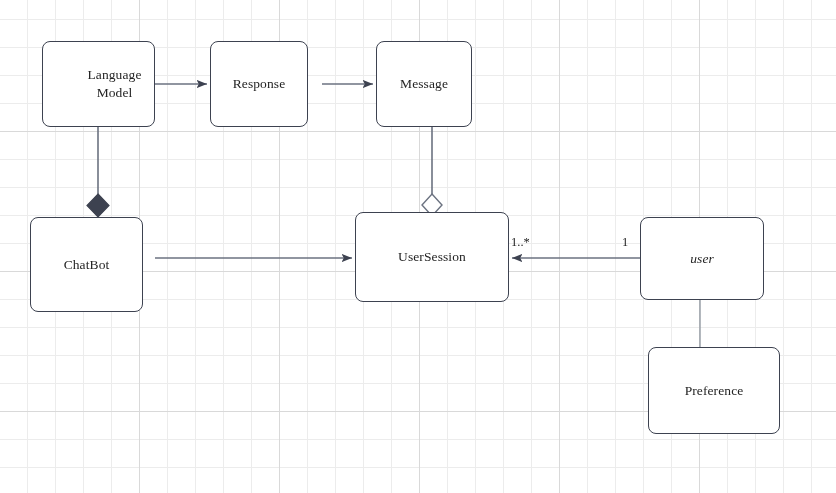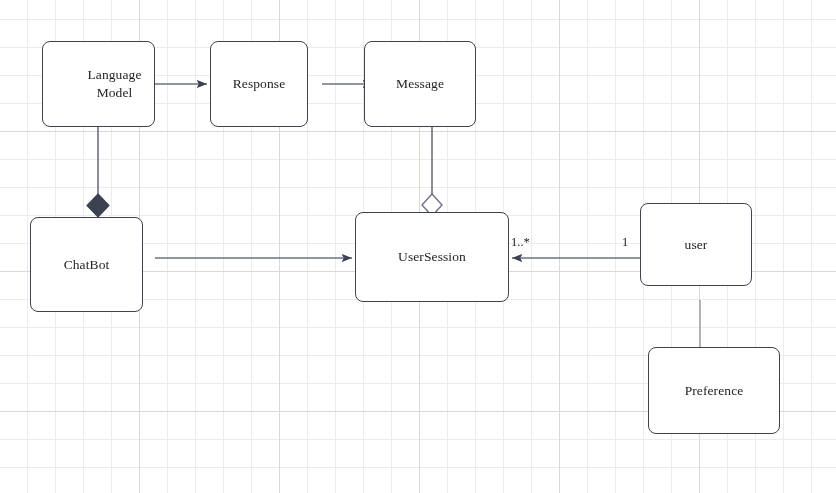--- a/index.html
+++ b/index.html
@@ -103,33 +103,33 @@
 
   <div class="node" style="left:42px; top:41px; width:113px; height:86px;padding-left:32px;">
     <span class="node-label">Language
 Model</span>
   </div>
 
   <div class="node" style="left:210px; top:41px; width:98px; height:86px;">
     <span class="node-label">Response</span>
   </div>
 
-  <div class="node" style="left:364px; top:41px; width:112px; height:86px;">
+  <div class="node" style="left:376px; top:41px; width:96px; height:86px;">
     <span class="node-label">Message</span>
   </div>
 
   <div class="node" style="left:30px; top:217px; width:113px; height:95px;">
     <span class="node-label">ChatBot</span>
   </div>
 
   <div class="node" style="left:355px; top:212px; width:154px; height:90px;">
     <span class="node-label">UserSession</span>
   </div>
 
-  <div class="node" style="left:640px; top:203px; width:112px; height:83px;">
+  <div class="node" style="left:640px; top:217px; width:124px; height:83px;font-style:italic;">
     <span class="node-label">user</span>
   </div>
 
   <div class="node" style="left:648px; top:347px; width:132px; height:87px;">
     <span class="node-label">Preference</span>
   </div>
 
   <div class="mult" style="left:511px; top:236px;">1..*</div>
 
   <div class="mult" style="left:622px; top:236px;">1</div>

